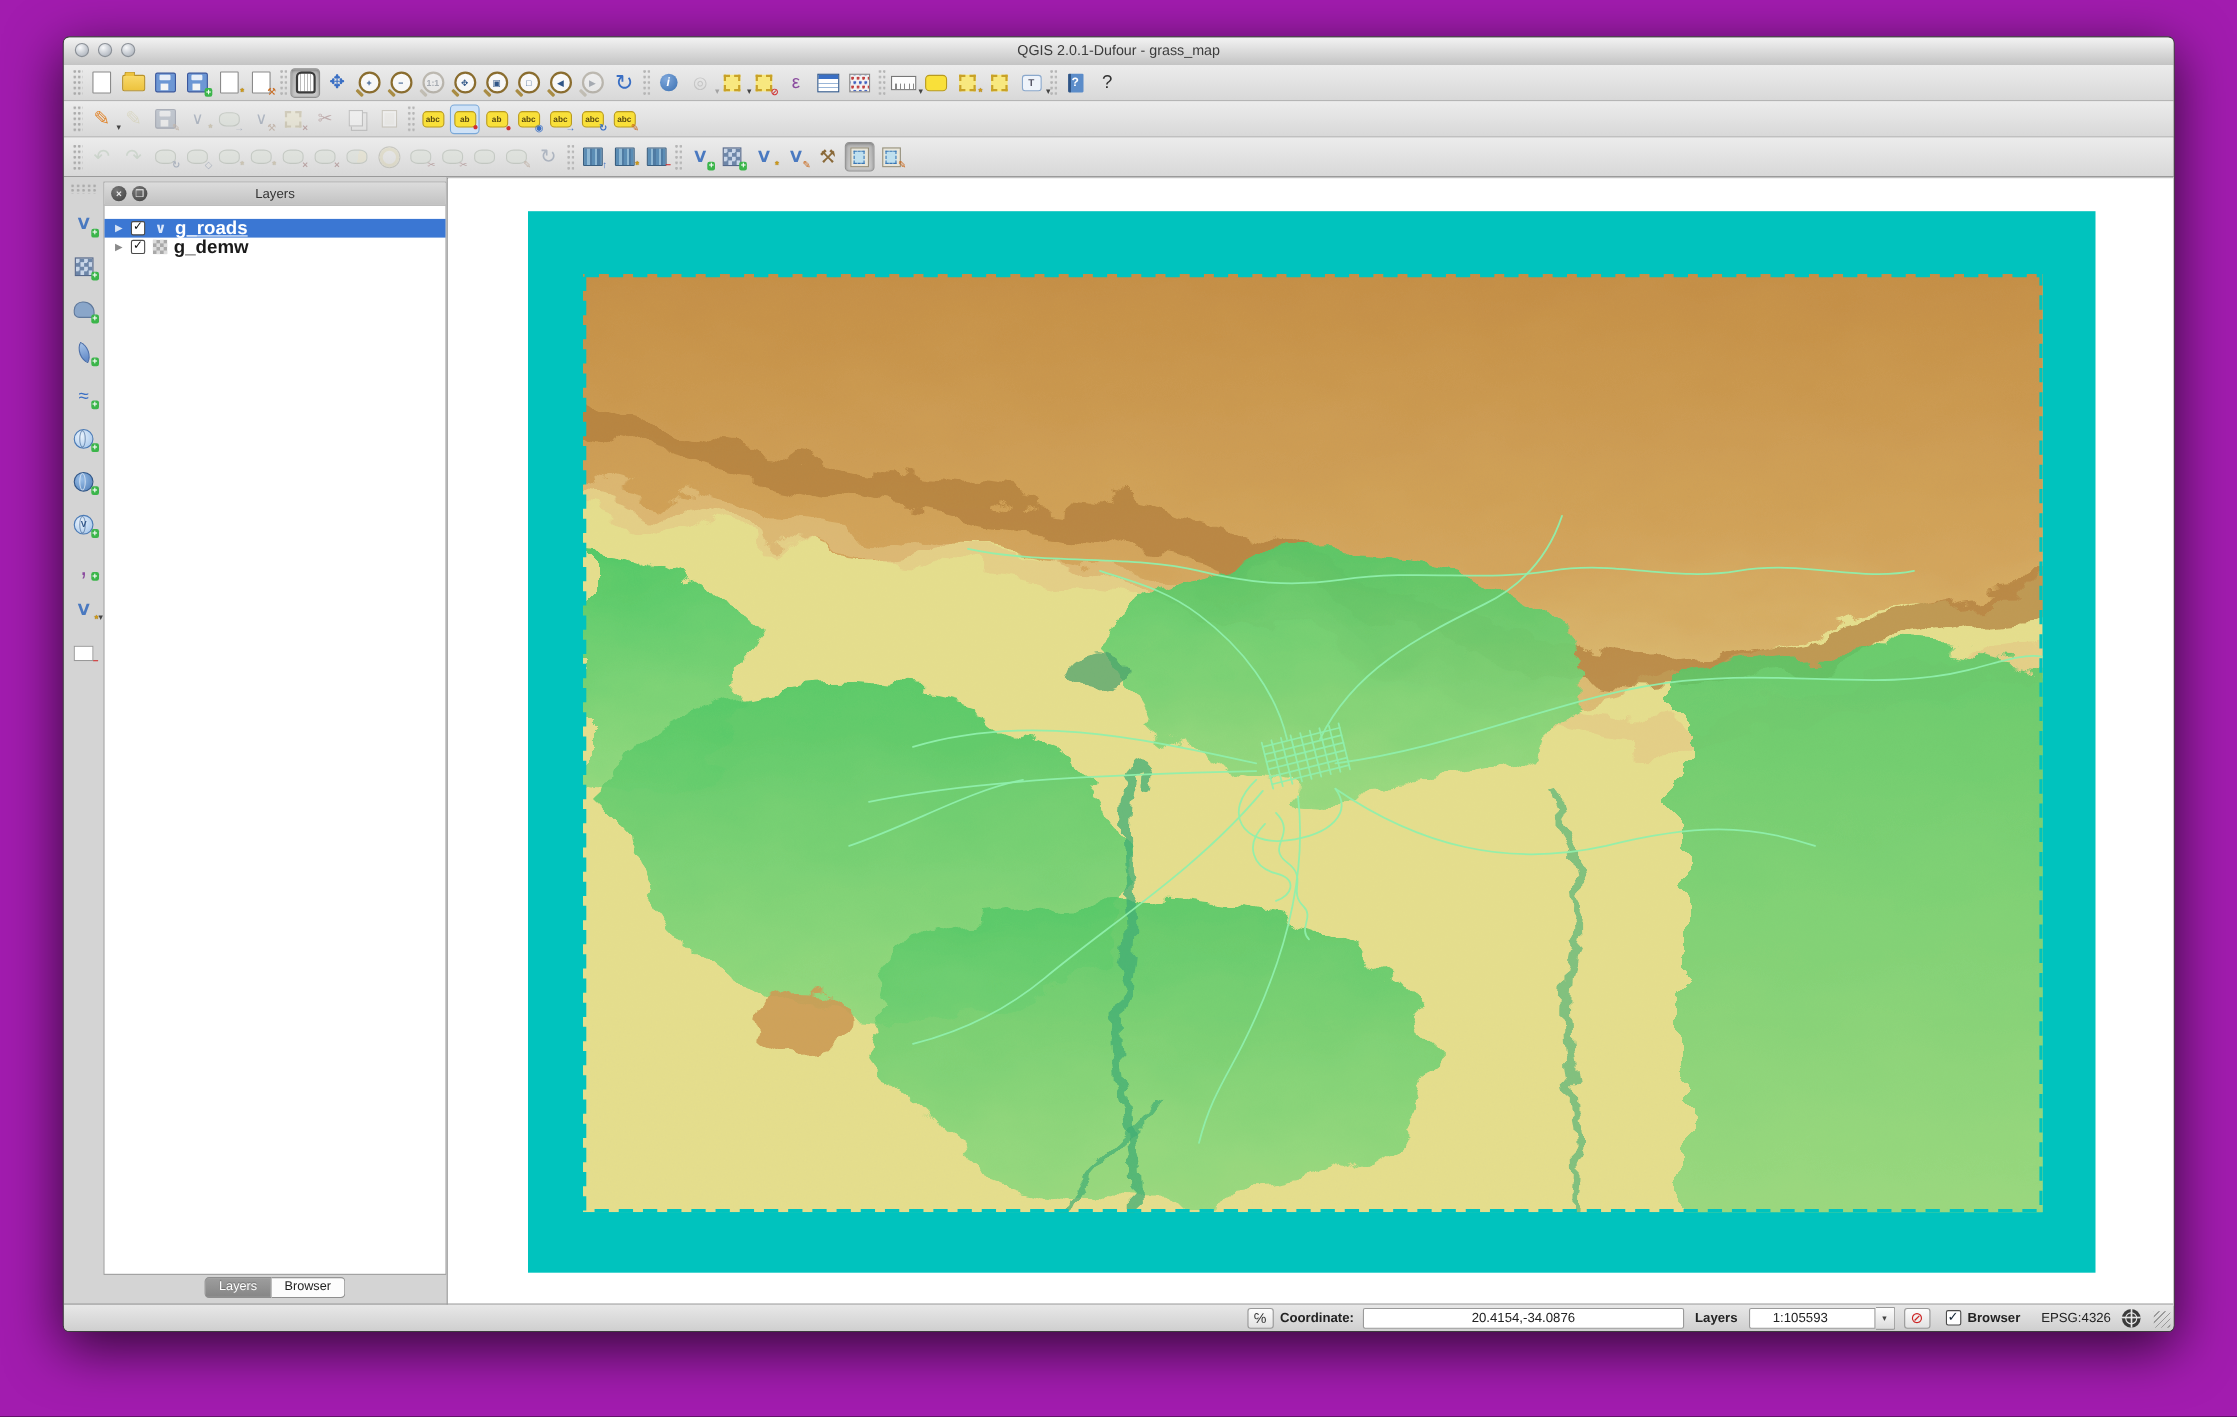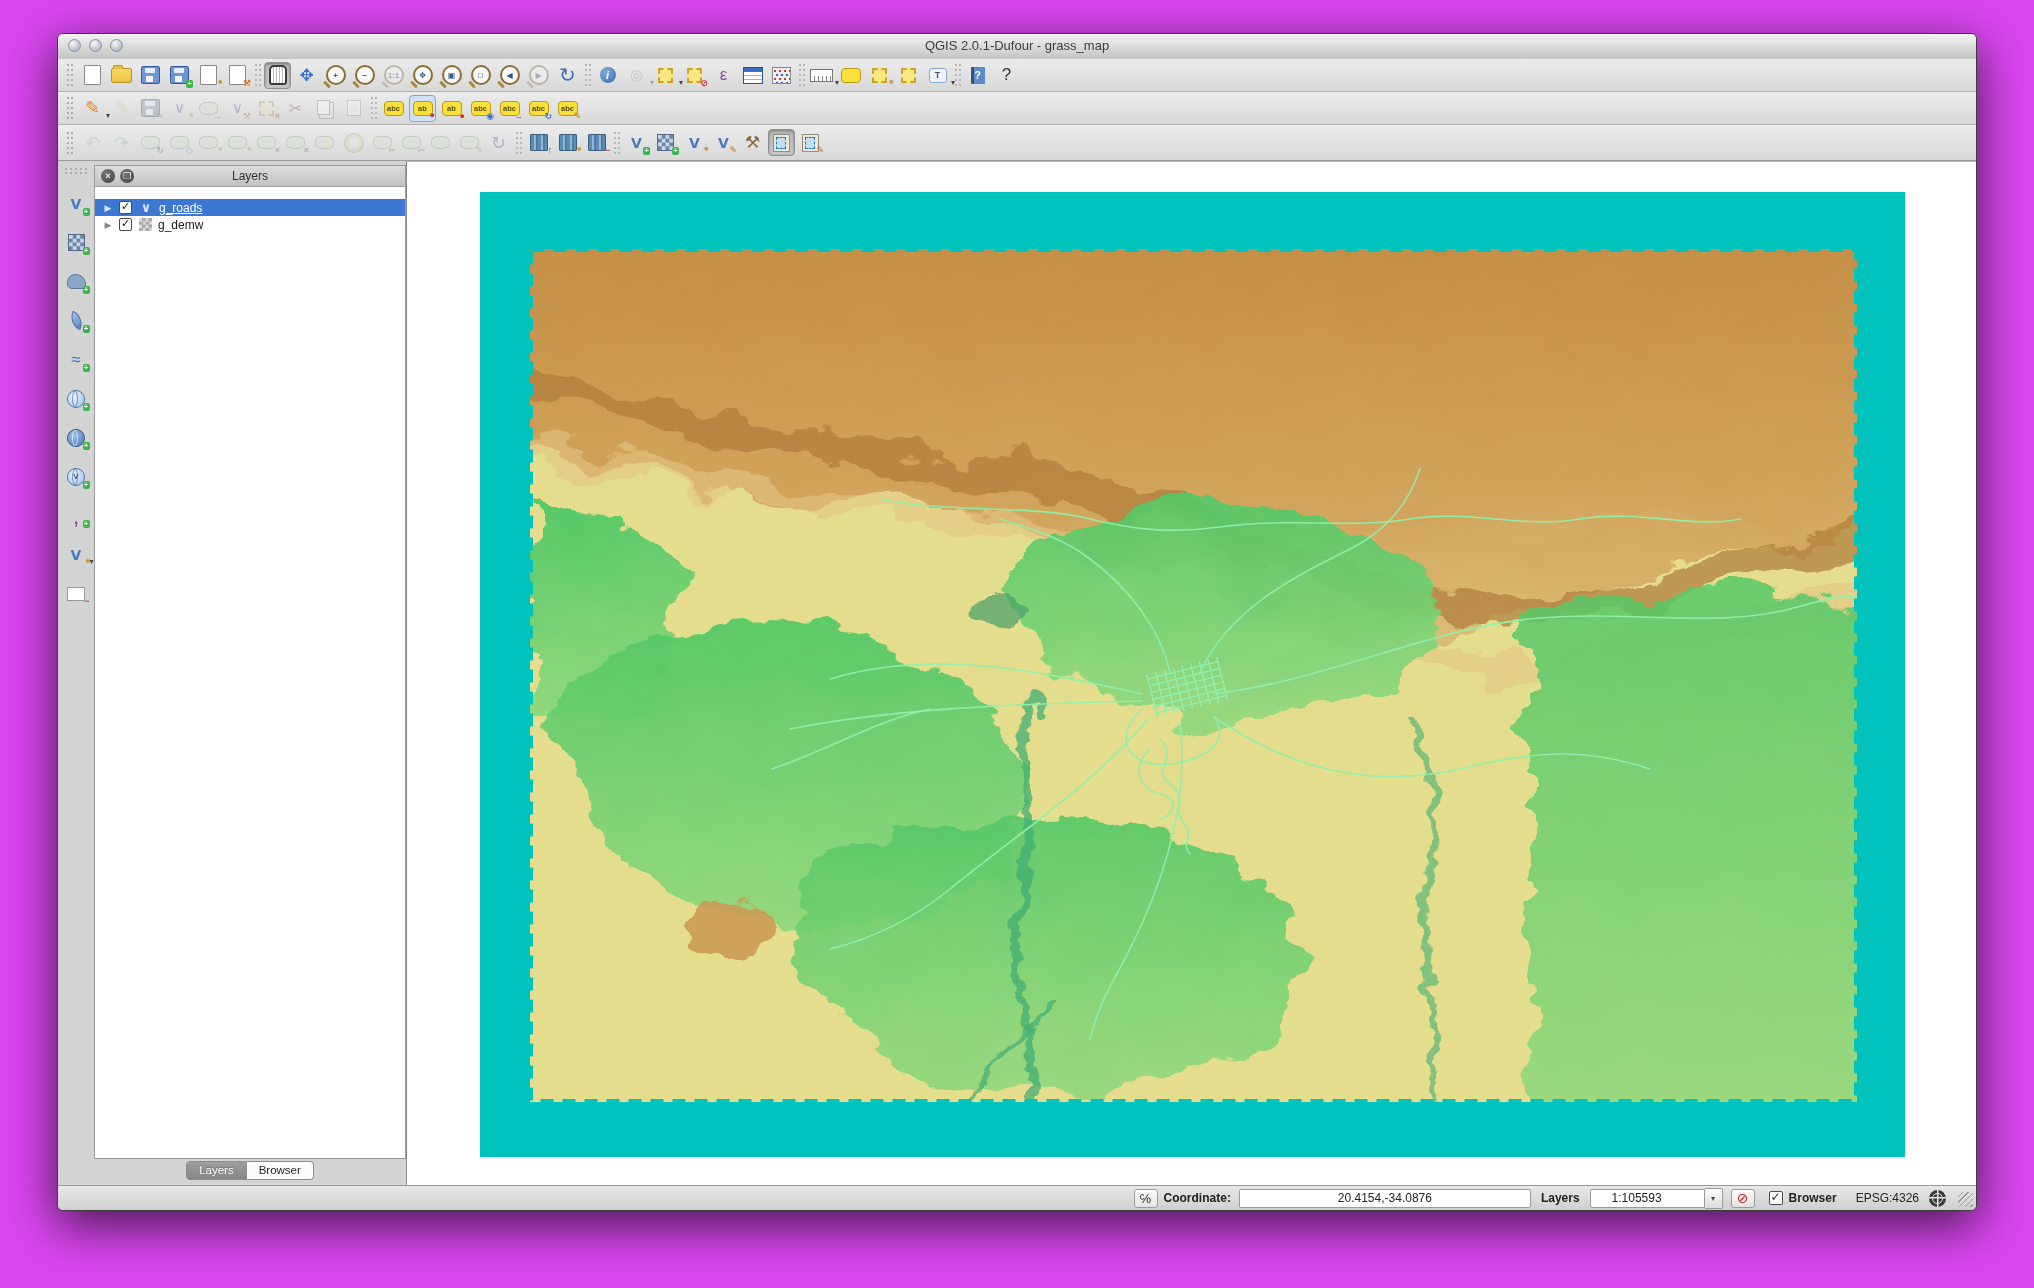--- a/index.html
+++ b/index.html
@@ -1,17 +1,17 @@
 <!DOCTYPE html>
 <html style="--teal: #00c3be; --roads: #8fefac; --selection: #3b77d3;"><head>
 <meta charset="utf-8">
 <style>
   html,body{margin:0;padding:0;background:#000;width:2034px;height:1288px;overflow:hidden;
     font-family:"Liberation Sans","DejaVu Sans",sans-serif;-webkit-font-smoothing:antialiased;}
-  #stage{position:relative;width:2034px;height:1288px;background:#d946ef;}
+  #stage{position:relative;width:2034px;height:1288px;background:#a21caf;}
   #win{position:absolute;left:57px;top:33px;width:1920px;height:1178px;background:#d6d6d6;
     border:1px solid #3c3c3c;border-radius:6px;overflow:hidden;box-shadow:0 14px 50px rgba(0,0,0,.7);box-sizing:border-box;}
   
   #titlebar{position:absolute;left:0;top:0;right:0;height:25px;
     background:linear-gradient(#f3f3f3,#d2d2d2 70%,#c4c4c4);border-bottom:1px solid #8e8e8e;}
   .lights{position:absolute;left:10px;top:5px;display:flex;gap:8px;}
   .light{width:13px;height:13px;border-radius:50%;border:1px solid #8b9097;box-sizing:border-box;
     background:radial-gradient(circle at 35% 30%,#f7f8fa,#c2c7ce 60%,#a5abb4);}
   #title-text{position:absolute;left:0;right:0;top:4px;text-align:center;font-size:13px;color:#3c3c3c;}
   
@@ -109,21 +109,21 @@
   .tree-row{display:flex;align-items:center;height:17px;padding-left:6px;}
   .tree-row.sel{background:var(--selection);}
   .tri{width:14px;font-size:9px;color:#8a8a8a;text-align:center;}
   .sel .tri{color:#d8e4f5;}
   .cb{width:13px;height:13px;background:#fff;border:1.5px solid #4a4a4a;border-radius:2px;box-sizing:border-box;
     font-size:11px;line-height:9px;text-align:center;font-weight:bold;color:#111;margin:0 6px 0 4px;}
   .li-vec{color:#6b8fc9;font-weight:bold;font-size:13px;width:16px;text-align:center;}
   .sel .li-vec{color:#dce8fa;}
   .li-ras{width:13px;height:13px;margin:0 1px;
     background:repeating-conic-gradient(#a9a9a9 0 25%,#dcdcdc 0 50%);background-size:6.5px 6.5px;}
-  .lname{font-weight:normal;font-size:12px;color:#1a1a1a;margin-left:5px;}
+  .lname{font-weight:bold;font-size:17px;color:#1a1a1a;margin-left:5px;}
   .sel .lname{color:#fff;text-decoration:underline;}
   #panel-tabs{position:absolute;left:36px;top:1000px;width:312px;display:flex;justify-content:center;gap:0;}
   .ptab{height:17px;line-height:17px;padding:0 12px;font-size:11.5px;border:1px solid #8e8e8e;background:#fcfcfc;color:#222;}
   .ptab:first-child{border-radius:4px 0 0 4px;}
   .ptab:last-child{border-radius:0 4px 4px 0;border-left:none;}
   .ptab.active{background:linear-gradient(#9d9d9d,#868686);color:#fff;text-shadow:0 -1px 1px rgba(0,0,0,.3);}
   
   #canvas{position:absolute;left:348px;top:0;right:0;bottom:0;background:#fff;border-left:1px solid #8a8a8a;border-top:1px solid #bbb;overflow:hidden;}
   #teal{position:absolute;left:73px;top:30px;width:1425px;height:965px;background:var(--teal);}
   #dem{position:absolute;left:50px;top:57px;width:1327px;height:853px;}

